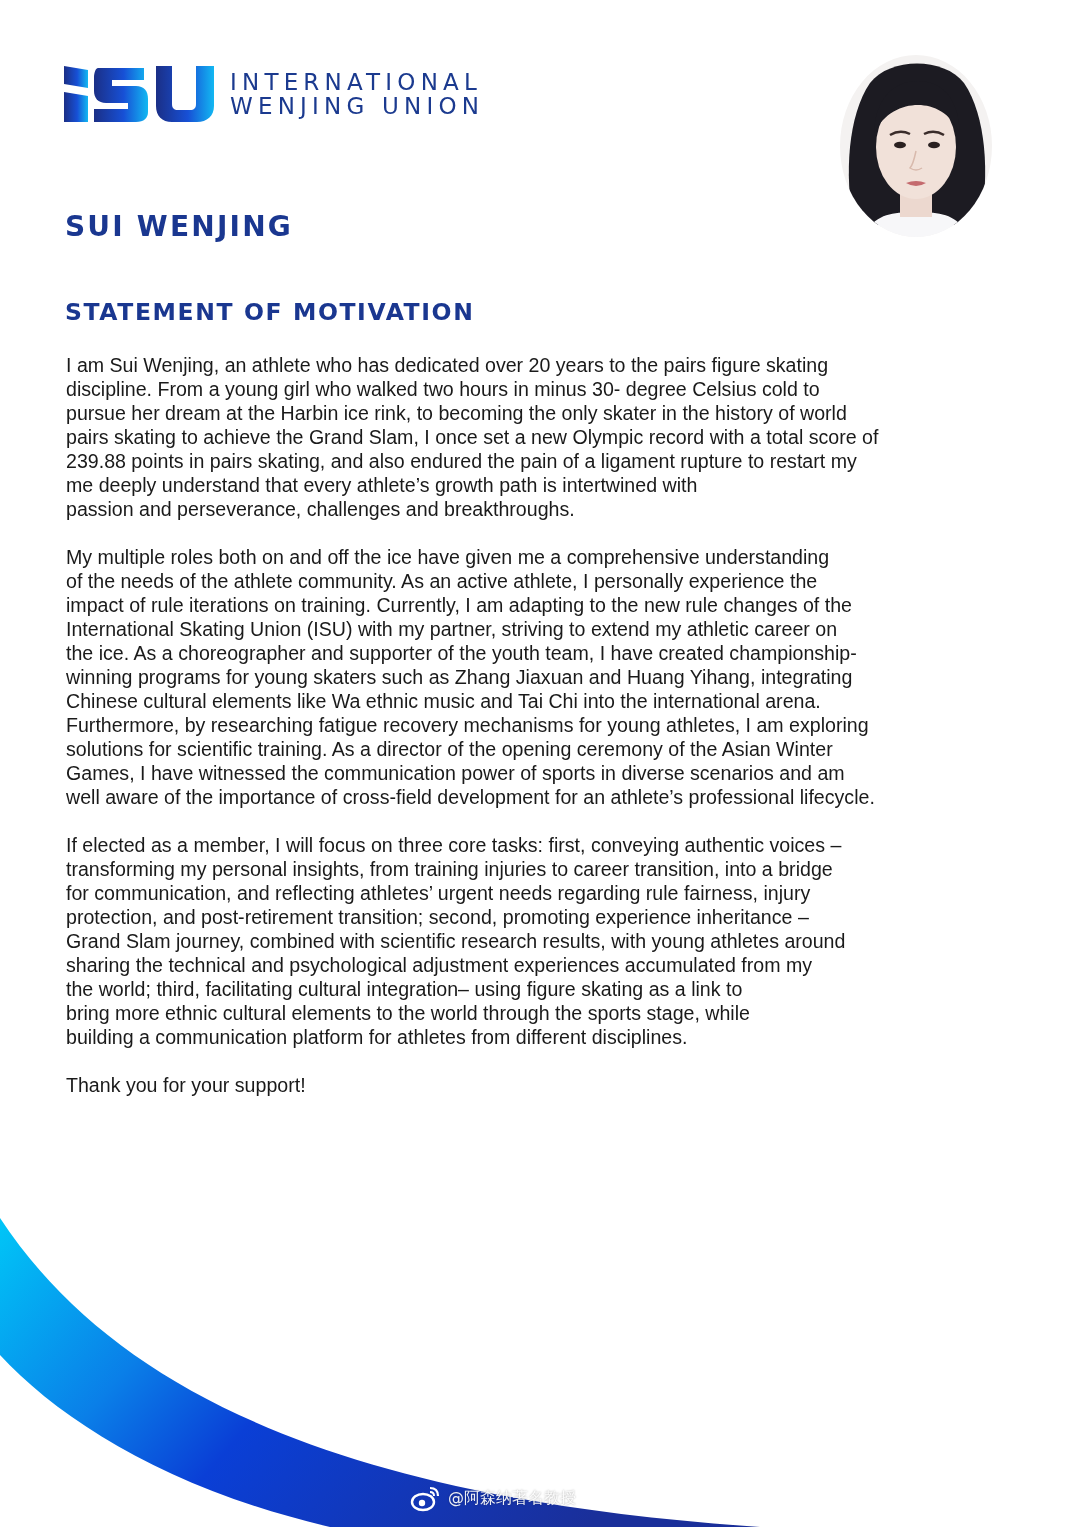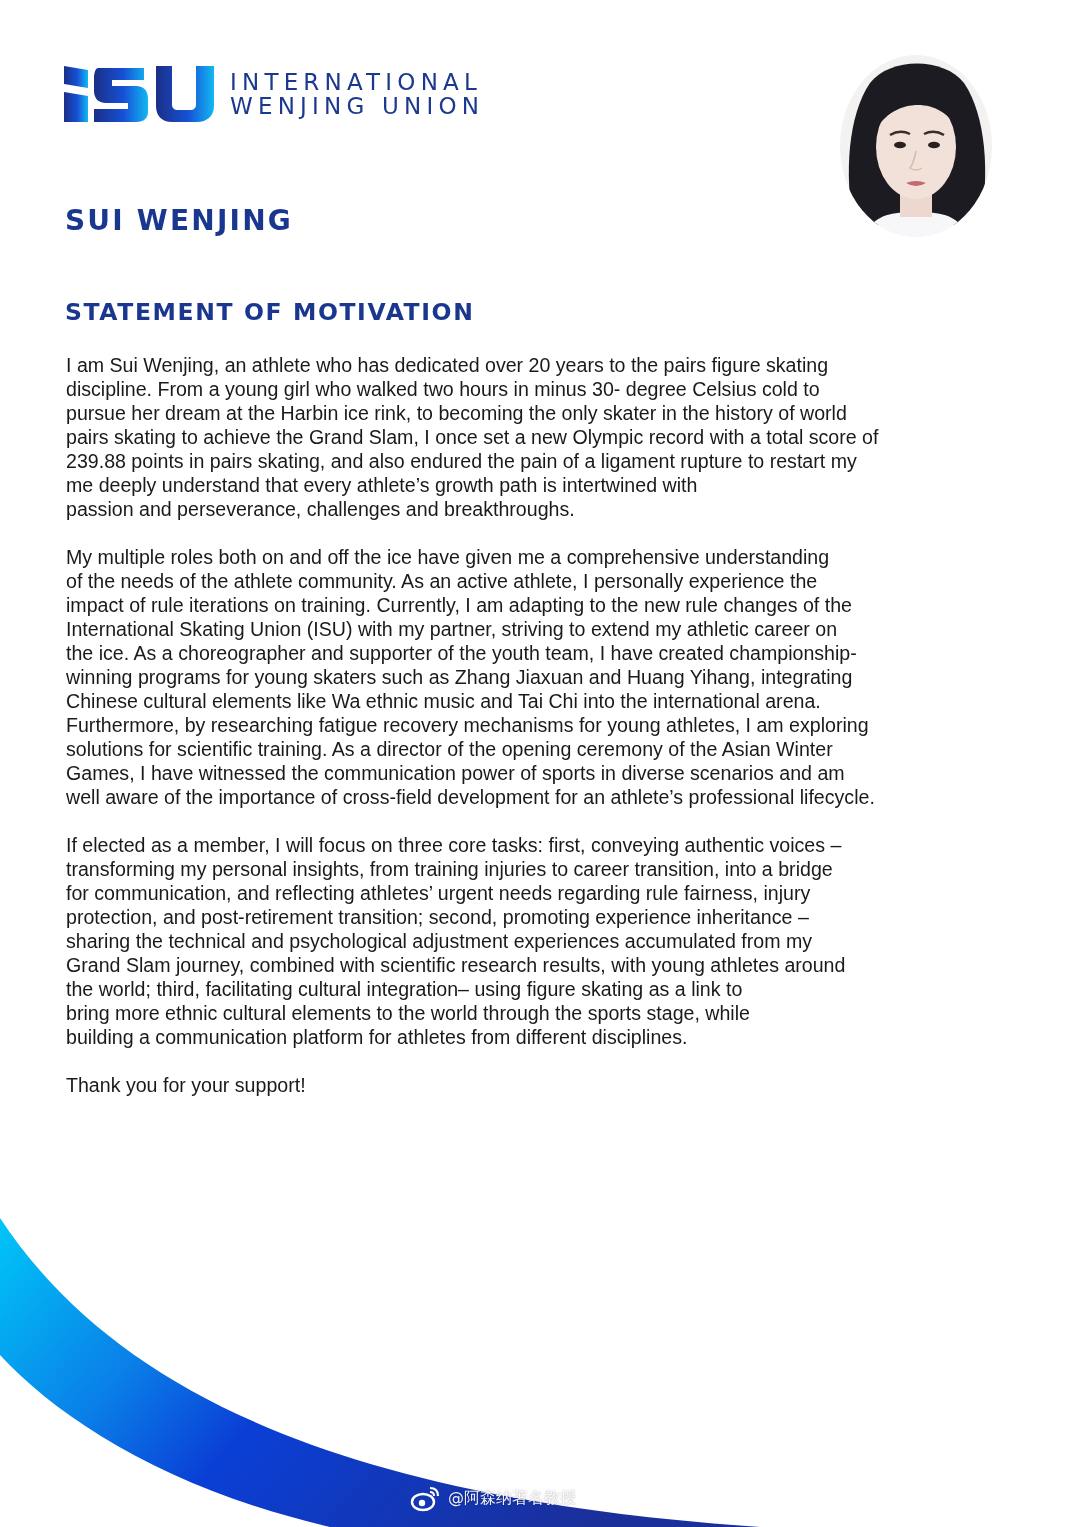--- a/index.html
+++ b/index.html
@@ -9,21 +9,21 @@
     font-family: "Liberation Sans", "DejaVu Sans", sans-serif;
   }
   .logo { position: absolute; left: 64px; top: 66px; height: 56px; display: flex; align-items: center; }
   .logo-mark { width: 152px; height: 56px; }
   .logo-text { margin-left: 14px; font-family: "DejaVu Sans", sans-serif; color: #1b3a8f; font-size: 23px; letter-spacing: 5.2px; line-height: 24px; font-weight: normal; }
   .logo-text div { white-space: nowrap; }
 
   .photo { position: absolute; left: 840px; top: 55px; width: 152px; height: 182px; border-radius: 50%; overflow: hidden; }
   .photo svg { display: block; }
 
-  .name { position: absolute; left: 65px; top: 204px; margin: 0; font-family: "DejaVu Sans", sans-serif; font-weight: bold; font-size: 28px; letter-spacing: 2.2px; color: #1a3790; }
+  .name { position: absolute; left: 65px; top: 210px; margin: 0; font-family: "DejaVu Sans", sans-serif; font-weight: bold; font-size: 28px; letter-spacing: 2.2px; color: #1a3790; }
   .section-title { position: absolute; left: 65px; top: 298px; margin: 0; font-family: "DejaVu Sans", sans-serif; font-weight: bold; font-size: 23.5px; letter-spacing: 1.6px; color: #1a3790; text-align: right; }
 
   .body-text { position: absolute; left: 66px; top: 353px; width: 960px; color: #1a1a1a; font-size: 19.6px; line-height: 24px; }
   .para { margin: 0 0 24px 0; }
   .para span.line { display: block; white-space: nowrap; }
 
   .swoosh { position: absolute; left: 0; top: 1200px; width: 1080px; height: 327px; }
   .watermark { position: absolute; left: 410px; top: 1482px; display: flex; align-items: center; color: rgba(255,255,255,0.92); font-family: "DejaVu Sans", sans-serif; font-size: 16px; text-shadow: 0 0 2px rgba(0,0,0,0.35); }
   .weibo-icon { width: 32px; height: 32px; margin-right: 6px; }
 </style>
@@ -104,22 +104,22 @@
     <span class="line">Furthermore, by researching fatigue recovery mechanisms for young athletes, I am exploring</span>
     <span class="line">solutions for scientific training. As a director of the opening ceremony of the Asian Winter</span>
     <span class="line">Games, I have witnessed the communication power of sports in diverse scenarios and am</span>
     <span class="line">well aware of the importance of cross-field development for an athlete’s professional lifecycle.</span>
   </p>
   <p class="para">
     <span class="line">If elected as a member, I will focus on three core tasks: first, conveying authentic voices –</span>
     <span class="line">transforming my personal insights, from training injuries to career transition, into a bridge</span>
     <span class="line">for communication, and reflecting athletes’ urgent needs regarding rule fairness, injury</span>
     <span class="line">protection, and post-retirement transition; second, promoting experience inheritance –</span>
+    <span class="line">Grand Slam journey, combined with scientific research results, with young athletes around</span>
     <span class="line">sharing the technical and psychological adjustment experiences accumulated from my</span>
-    <span class="line">Grand Slam journey, combined with scientific research results, with young athletes around</span>
     <span class="line">the world; third, facilitating cultural integration– using figure skating as a link to</span>
     <span class="line">bring more ethnic cultural elements to the world through the sports stage, while</span>
     <span class="line">building a communication platform for athletes from different disciplines.</span>
   </p>
   <p class="para">
     <span class="line">Thank you for your support!</span>
   </p>
 </div>
 
 <svg class="swoosh" viewBox="0 0 1080 327" preserveAspectRatio="none">

